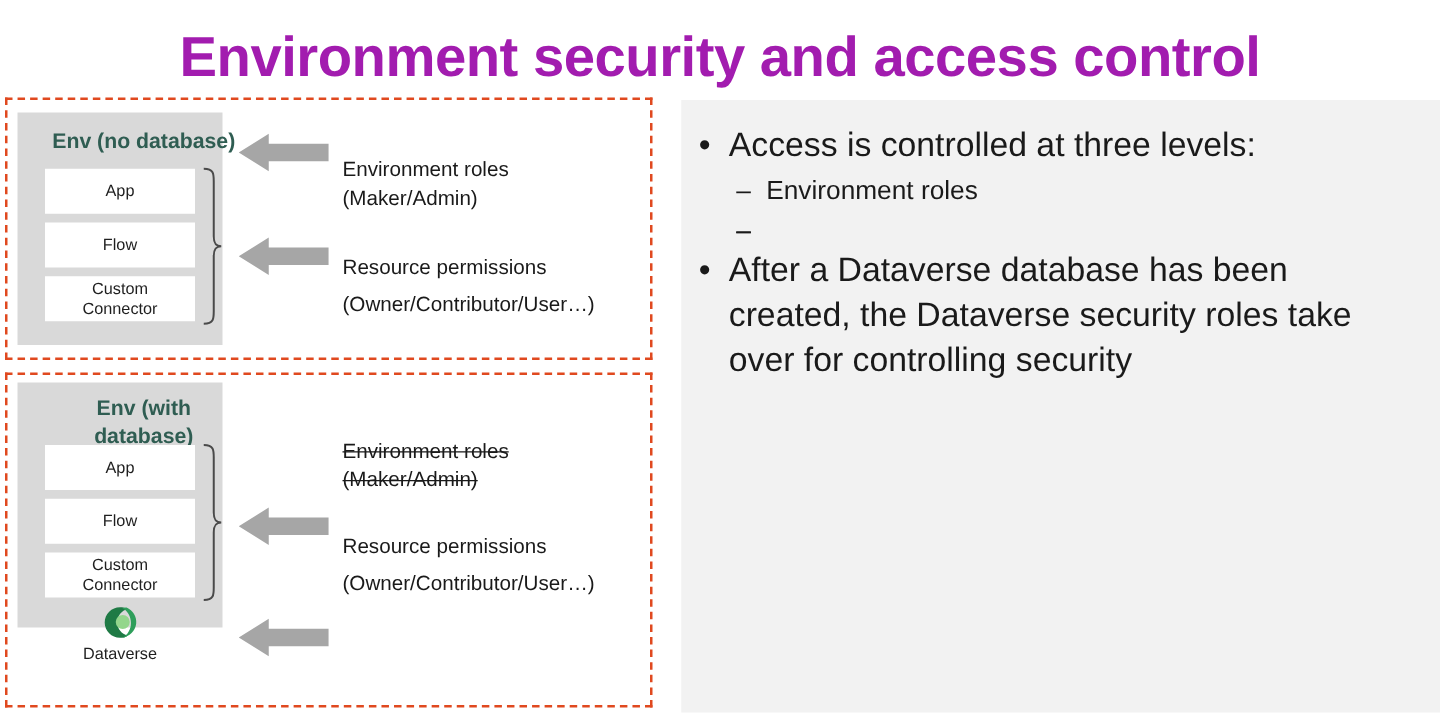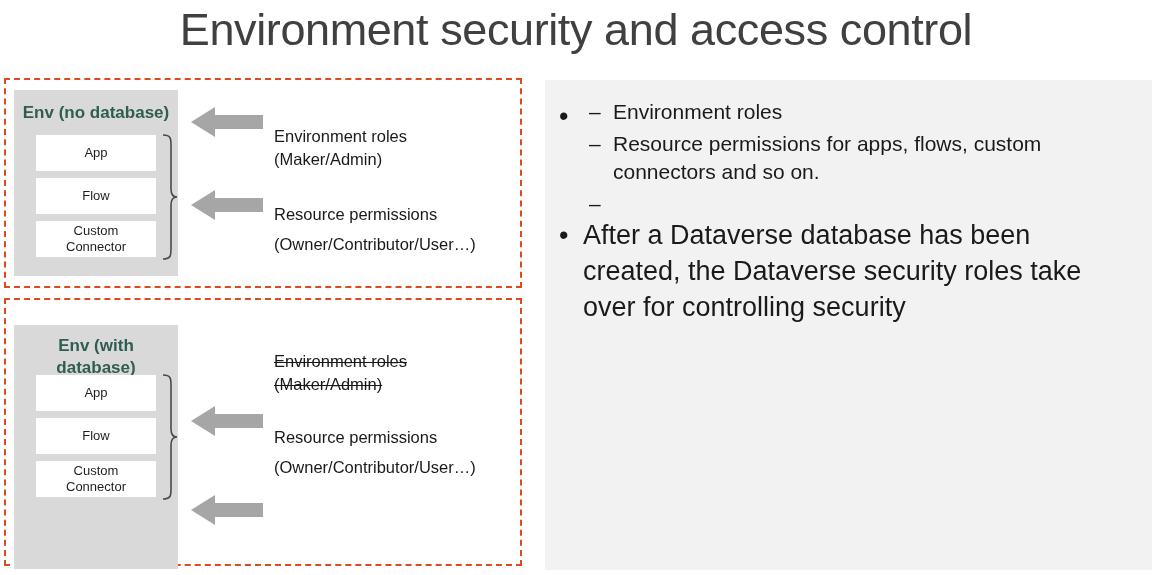--- a/index.html
+++ b/index.html
@@ -13,27 +13,27 @@
     position: relative;
     overflow: hidden;
     font-family: "Liberation Sans", sans-serif;
     color: #1a1a1a;
   }
 
   
   #slide-title {
     position: absolute;
     left: 0;
-    top: 2px;
+    top: 18px;
     width: 1152px;
     text-align: center;
     font-size: 45px;
-    font-weight: 400;
+    font-weight: 700;
     letter-spacing: -0.4px;
-    color: #404040;
+    color: #a21caf;
     line-height: 56px;
     white-space: nowrap;
   }
 
   
   .dashed-box {
     position: absolute;
     border: 2px dashed #E0491F;
     box-sizing: border-box;
     background: transparent;
@@ -41,31 +41,32 @@
   #group-no-db  { left: 4px;  top: 78px;  width: 518px; height: 210px; }
   #group-with-db{ left: 4px;  top: 298px; width: 518px; height: 268px; }
 
   
   .env-panel {
     position: absolute;
     background: #D9D9D9;
     box-sizing: border-box;
   }
   #env-panel-no-db   { left: 14px; top: 90px;  width: 164px; height: 186px; }
-  #env-panel-with-db { left: 14px; top: 325px; width: 164px; height: 244px; }
+  #env-panel-with-db { left: 14px; top: 306px; width: 164px; height: 196px; }
 
   .env-heading {
     position: absolute;
     left: 0;
     width: 164px;
     text-align: center;
     font-size: 17px;
     font-weight: 700;
     color: #2F5D52;
     line-height: 22px;
+    padding-left: 19px;
   }
   #env-heading-no-db   { top: 12px; }
   #env-heading-with-db { top: 10px; }
 
   
   .res-box {
     position: absolute;
     left: 22px;
     width: 120px;
     background: #FFFFFF;
@@ -254,20 +255,28 @@
   </div>
   <div id="res-cc-2" class="res-box">
     <span style="white-space:pre-line">Custom
 Connector</span>
   </div>
 
   <svg id="brace-2" class="brace" viewBox="0 0 18 128" preserveAspectRatio="none">
     <path d="M3 2 C 11 2, 11 6, 11 12 L11 56 C11 62, 13 64, 17 64 C13 64, 11 66, 11 72 L11 116 C11 122, 11 126, 3 126" fill="none" stroke="#4a4a4a" stroke-width="1.6" vector-effect="non-scaling-stroke"></path>
   </svg>
 
+  <div id="dataverse-block">
+    <svg id="dataverse-icon" width="28" height="28" viewBox="0 0 32 32">
+      <path d="M16 2 C8.3 2 2 8.3 2 16 C2 23.7 8.3 30 16 30 C18.6 30 21 29.3 23 28 C17.5 26.6 13.5 21.7 13.5 15.8 C13.5 9.9 17.5 5 23 3.6 C21 2.6 18.6 2 16 2 Z" fill="#1F7A45"></path>
+      <path d="M22 2.2 C27.8 4.6 31.5 10.5 30.8 17 C30.1 23.7 24.6 29.1 18 30 C22.9 27.6 26 22.4 26 16.5 C26 10.5 22.9 5.2 18 2.8 C19.3 2.3 20.7 2.1 22 2.2 Z" fill="#2E9E5B"></path>
+      <circle cx="18.5" cy="15.5" r="6.4" fill="#93D68C"></circle>
+    </svg>
+    <div id="dataverse-label">Dataverse</div>
+  </div>
 </div>
 
 <svg id="arrow-res-perms-2" class="arrow" viewBox="0 0 72 34">
   <path d="M0 17 L24 2 L24 10 L72 10 L72 24 L24 24 L24 32 Z" fill="#A6A6A6"></path>
 </svg>
 <svg id="arrow-env-sec-2" class="arrow" viewBox="0 0 72 34">
   <path d="M0 17 L24 2 L24 10 L72 10 L72 24 L24 24 L24 32 Z" fill="#A6A6A6"></path>
 </svg>
 
 <div id="callout-env-roles-2" class="callout">
@@ -278,28 +287,28 @@
   <span class="l1">Resource permissions</span>
   <span class="l2">(Owner/Contributor/User…)</span>
 </div>
 <div id="callout-env-sec-2" class="callout">
 </div>
 
 <div id="content-panel">
   <ul class="lvl1">
     <li class="b1" id="bullet-1">
       <span class="bullet-dot">•</span>
+      <span>Access is controlled at three levels:</span>
       <ul class="lvl2">
         <li class="b2">
           <span class="bullet-dash">–</span>
           <span>Environment roles</span>
         </li>
         <li class="b2">
           <span class="bullet-dash">–</span>
-          <span>Resource permissions for apps, flows, custom connectors and so on.</span>
         </li>
         <li class="b2">
           <span class="bullet-dash">–</span>
         </li>
       </ul>
     </li>
     <li class="b1" id="bullet-2">
       <span class="bullet-dot">•</span>
       <span>After a Dataverse database has been created, the Dataverse security roles take over for controlling security</span>
     </li>

